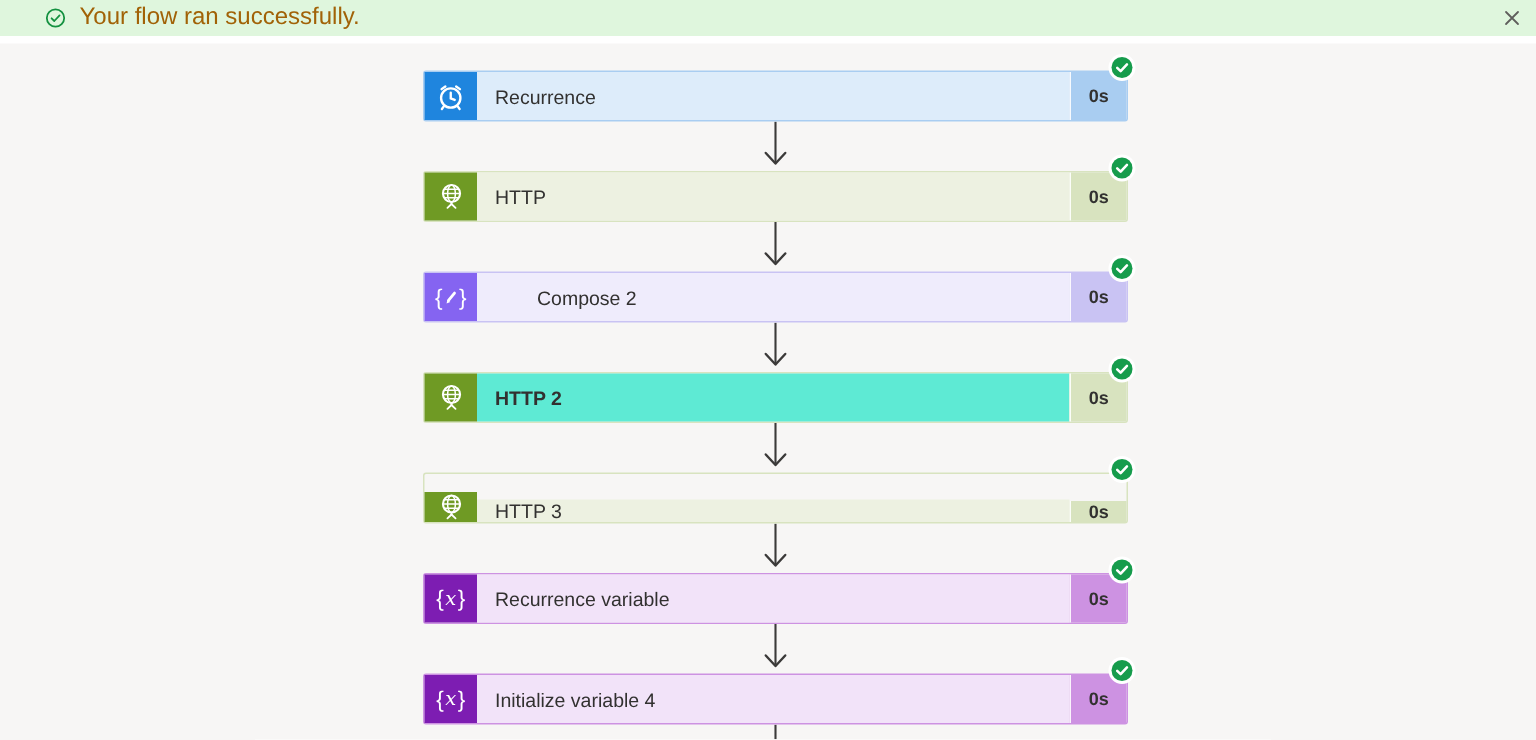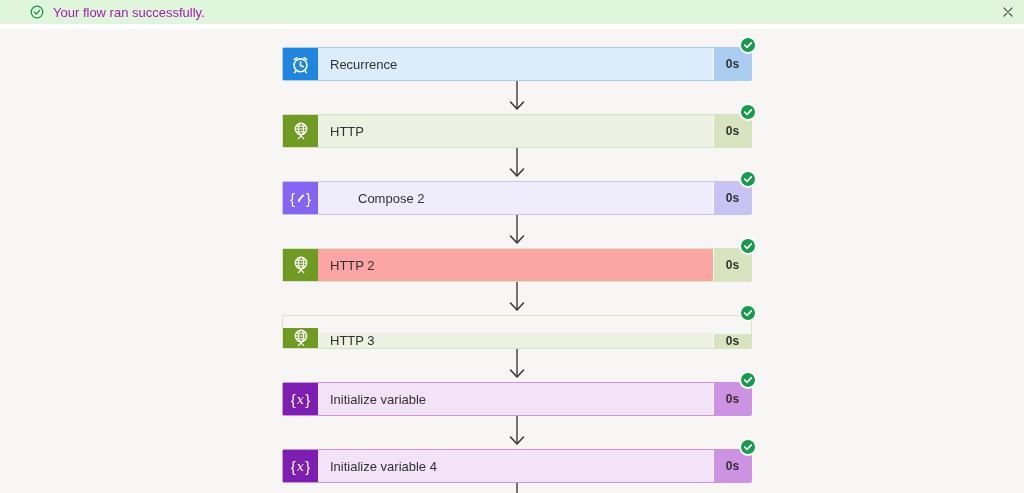--- a/index.html
+++ b/index.html
@@ -11,21 +11,21 @@
     color: #323130;
   }
   
   .banner {
     position: absolute; top: 0; left: 0; width: 1024px; height: 24px;
     background: var(--banner-bg, #dff6dd);
     display: flex; align-items: center;
     padding-left: 30px;
   }
   .banner-check { width: 14px; height: 14px; display: inline-flex; margin-right: 9px; }
-  .banner-msg { font-size: 13px; color: #a21caf; text-align: right; }
+  .banner-msg { font-size: 16px; color: #a16207; text-align: right; }
   .banner-close {
     position: absolute; right: 8px; top: 4px;
     width: 16px; height: 16px; border: none; background: transparent;
     display: flex; align-items: center; justify-content: center; cursor: pointer;
   }
   
   .canvas {
     position: absolute; top: 29px; left: 0; width: 1024px; height: 464px;
     background: var(--canvas-bg, #f7f6f5);
     overflow: hidden;
@@ -218,21 +218,21 @@
           <path d="M3.4 8 H14.6" stroke-width="1"></path>
           <path d="M4.3 5.2 H13.7" stroke-width="1"></path>
           <path d="M4.3 10.8 H13.7" stroke-width="1"></path>
           <path d="M9 13.7 V15"></path>
           <path d="M9 15 L6.3 17.6"></path>
               <path d="M9 15 L11.7 17.6"></path>
         </svg>
       </span>
 
     </div>
-    <div class="node-body" style="background: #fca5a5;">
+    <div class="node-body" style="background: #5eead4; font-weight: bold;">
       <span class="node-label">HTTP 2</span>
     </div>
     <div class="node-badge" style="background: rgb(216, 227, 191);">
       <span class="badge-text">0s</span>
     </div>
     <div class="node-check">
       <svg width="14" height="14" viewBox="0 0 14 14" fill="none">
         <path d="M3.8 7.2 L6.1 9.4 L10.3 4.9" stroke="#ffffff" stroke-width="1.7" stroke-linecap="round" stroke-linejoin="round"></path>
       </svg>
     </div>
@@ -285,21 +285,21 @@
   <div class="node" style="border-color: rgb(205, 146, 226);">
     <div class="node-icon" style="background: rgb(125, 29, 178);">
 
       <span class="glyph glyph-variable" style="display: inline-flex;">
         <span class="brace">{</span>
             <span class="var-x">x</span>
             <span class="brace">}</span>
       </span>
     </div>
     <div class="node-body" style="background: rgb(242, 227, 249);">
-      <span class="node-label">Initialize variable</span>
+      <span class="node-label">Recurrence variable</span>
     </div>
     <div class="node-badge" style="background: rgb(205, 146, 226);">
       <span class="badge-text">0s</span>
     </div>
     <div class="node-check">
       <svg width="14" height="14" viewBox="0 0 14 14" fill="none">
         <path d="M3.8 7.2 L6.1 9.4 L10.3 4.9" stroke="#ffffff" stroke-width="1.7" stroke-linecap="round" stroke-linejoin="round"></path>
       </svg>
     </div>
   </div>

